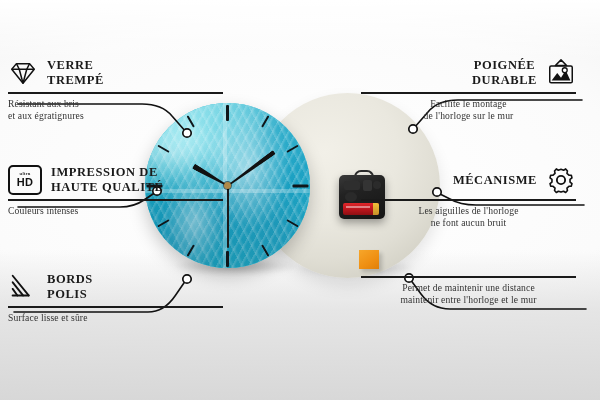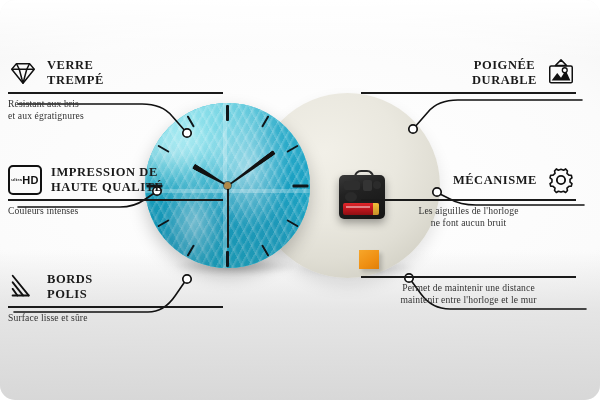--- a/index.html
+++ b/index.html
@@ -6,21 +6,20 @@
   body{
     width:600px;height:400px;overflow:hidden;
     font-family:"Liberation Serif",serif;
     background:#ffffff;
     position:relative;
   }
   #stage{
     position:absolute;inset:0;width:600px;height:400px;overflow:hidden;
     background:
       radial-gradient(120% 90% at 50% 45%, #ffffff 0%, #fbfbfb 45%, #f2f2f2 72%, #e9e9e9 100%);
-    border-radius: 15px;
   }
   
   #floor{
     position:absolute;left:0;right:0;top:250px;height:150px;
     background:linear-gradient(180deg, rgba(232,232,232,0) 0%, rgba(226,226,226,.85) 40%, rgba(214,214,214,.95) 100%);
   }
   #topfade{
     position:absolute;left:0;right:0;top:0;height:60px;
     background:linear-gradient(180deg,#ffffff 0%,rgba(255,255,255,0) 100%);
   }
@@ -138,21 +137,21 @@
   }
   .co-rule{height:1.5px;background:#1a1a1a;margin:4px 0 4px 0;}
   .co-desc{
     font-family:"Liberation Serif",serif;
     font-size:9.6px;line-height:1.32;color:#333;letter-spacing:.15px;
   }
   .ico{width:30px;height:30px;flex:0 0 30px;display:block;}
 
   
   .hd{width:30px;height:26px;flex:0 0 30px;border:2px solid #111;border-radius:5px;
-    display:flex;flex-direction:row;align-items:center;justify-content:center;line-height:1;}
+    display:flex;flex-direction:column;align-items:center;justify-content:center;line-height:1;}
   .hd-ultra{font-family:"Liberation Sans",sans-serif;font-size:4.4px;font-weight:bold;letter-spacing:.3px;color:#111;}
   .hd-hd{font-family:"Liberation Sans",sans-serif;font-size:11px;font-weight:bold;letter-spacing:.2px;color:#111;margin-top:.5px;}
 </style>
 </head>
 <body>
 
 <div id="stage">
   <div id="topfade"></div>
   <div id="floor"></div>
 
@@ -304,20 +303,24 @@
       <svg class="ico" viewBox="0 0 32 32">
         <g fill="none" stroke="#111" stroke-width="1.6" stroke-linejoin="round">
           <path d="M16,2 L10,8 H22 Z"></path>
           <rect x="4" y="8.5" width="24" height="18" rx="1.5"></rect>
           <path d="M6,24 L12,16 L16,21 L21,13 L26,24 Z" fill="#111" stroke="none"></path>
           <circle cx="20" cy="13" r="2.6" fill="#fff" stroke="#111" stroke-width="1.4"></circle>
         </g>
       </svg>
     </div>
     <div class="co-rule"></div>
+    <div class="co-desc">
+      <div>Facilite le montage</div>
+      <div>de l'horloge sur le mur</div>
+    </div>
   </div>
 
   <div class="callout co-right" style="top:165px">
     <div class="co-head">
       <div class="co-title">
         <div>MÉCANISME</div>
       </div>
       <svg class="ico" viewBox="0 0 32 32">
         <g fill="none" stroke="#111" stroke-width="2" stroke-linejoin="round">
           <path d="M16,3 l3.2,1.1 2.6,-1.6 2.2,2.5 -0.6,3 2.4,2.2 3,0.2 0.8,3.2 -2.4,1.9 0,3.2 2.4,1.9 -0.8,3.2 -3,0.2 -2.4,2.2 0.6,3 -2.2,2.5 -2.6,-1.6 -3.2,1.1 -3.2,-1.1 -2.6,1.6 -2.2,-2.5 0.6,-3 -2.4,-2.2 -3,-0.2 -0.8,-3.2 2.4,-1.9 0,-3.2 -2.4,-1.9 0.8,-3.2 3,-0.2 2.4,-2.2 -0.6,-3 2.2,-2.5 2.6,1.6 Z" transform="scale(0.86) translate(2.6,2.4)"></path>

